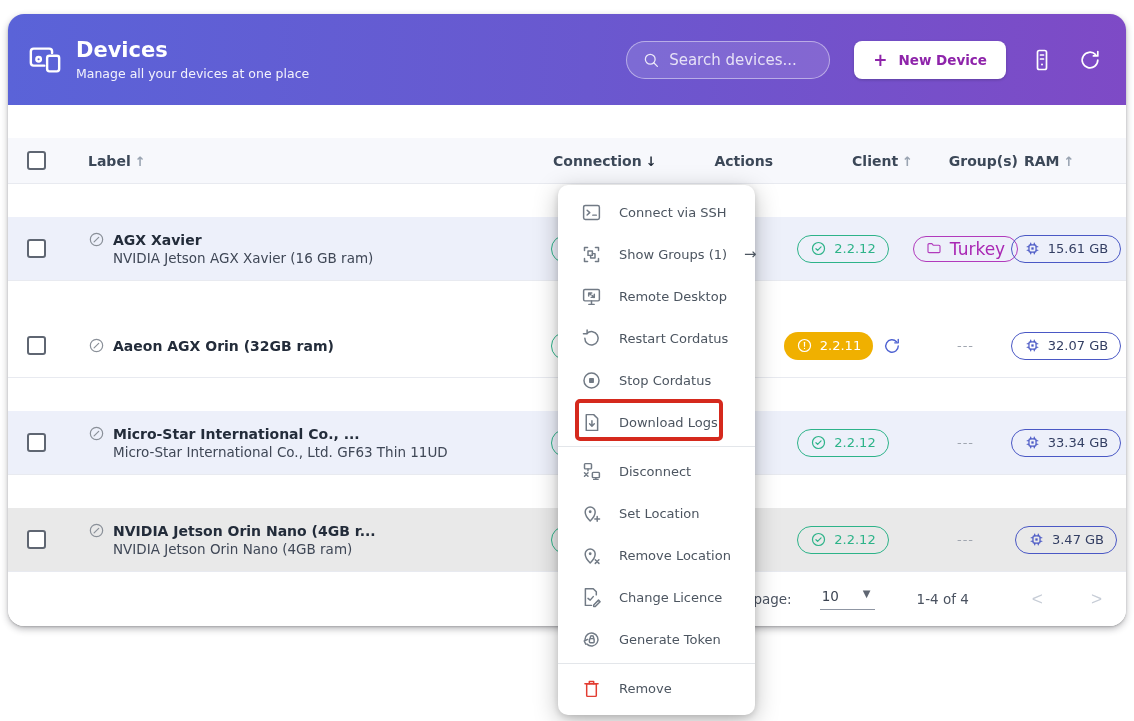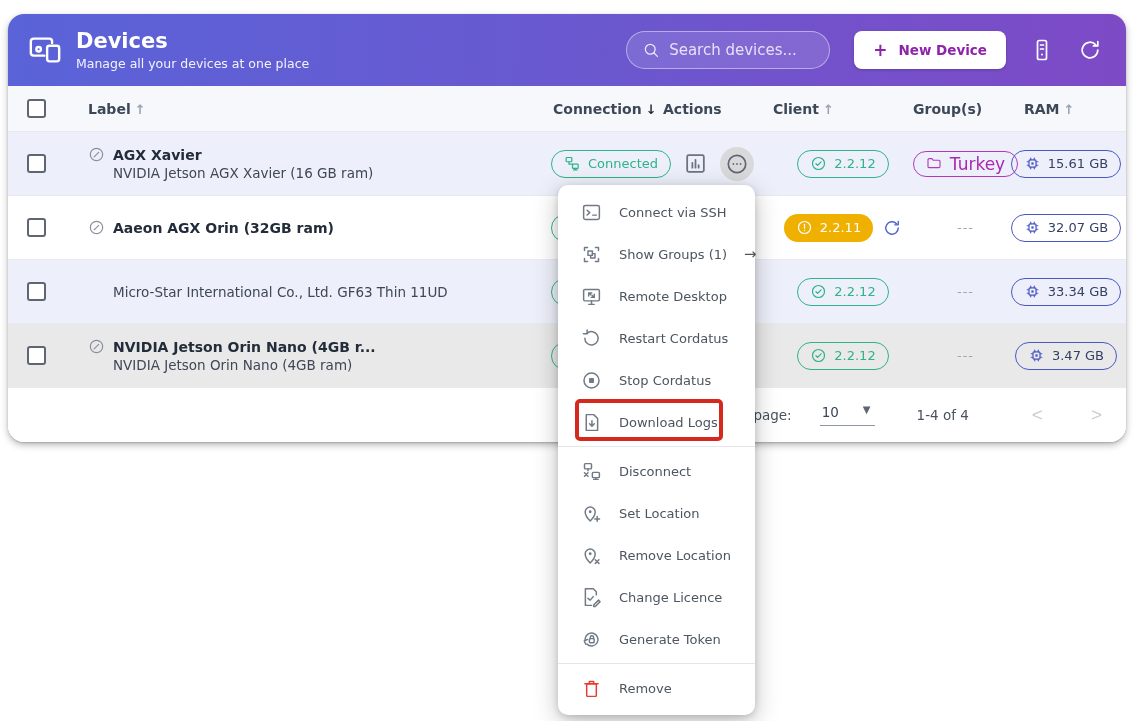--- a/index.html
+++ b/index.html
@@ -11,21 +11,21 @@
   .svg-s { fill:none; stroke:currentColor; stroke-width:1.7; stroke-linecap:round; stroke-linejoin:round; }
 
   
   .card {
     position:absolute; left:8px; top:14px; width:1118px; border-radius:16px;
     background:#fff; box-shadow: 0 3px 7px rgba(40,40,50,.32), 0 1px 2px rgba(0,0,0,.18);
   }
 
   
   .hdr {
-    height:72px; border-radius:16px 16px 0 0; display:flex; align-items:center;
+    height:91px; border-radius:16px 16px 0 0; display:flex; align-items:center;
     padding:0 24px 0 20px; gap:14px;
     background: linear-gradient(92deg, #5a63d8 0%, #6a58cf 52%, #7e4ac6 100%);
   }
   .hdr-ic { color:#fff; width:34px; height:34px; }
   .hdr-title { color:#fff; font-size:21px; font-weight:bold; line-height:1.15; }
   .hdr-sub { color:rgba(255,255,255,.92); font-size:12.5px; margin-top:3px; }
   .hdr-right { margin-left:auto; display:flex; align-items:center; gap:24px; }
   .search-pill {
     width:204px; height:38px; border-radius:19px; display:flex; align-items:center;
     gap:9px; padding:0 15px; border:1px solid rgba(255,255,255,.45);
@@ -38,28 +38,28 @@
   .search-pill input::placeholder { color:rgba(255,255,255,.8); }
   .new-device-btn {
     height:38px; background:#fff; border:none; border-radius:8px; padding:0 19px;
     display:flex; align-items:center; gap:11px; color:#8e24aa; font-weight:bold;
     font-size:13.5px; cursor:pointer; font-family:inherit; box-shadow:0 1px 3px rgba(0,0,0,.2);
   }
   .new-device-btn .plus { font-size:17px; font-weight:bold; }
   .hdr-icon-btn { color:#fff; width:24px; height:24px; cursor:pointer; background:none; border:none; padding:0; }
 
   
-  .trow { display:grid; grid-template-columns:56px 1fr 120px 110px 140px 105px 108px; align-items:center; }
+  .trow { display:grid; grid-template-columns:56px 1fr 120px 110px 140px 105px 108px; align-items:center;margin-top:33px; }
   .thead {
     height:46px; background:#f7f8fc; border-bottom:1px solid #e8eaf0;
     font-weight:bold; font-size:14px; color:#3c4858;
   }
   .th-label { padding-left:24px; }
   .th-conn { padding-left:10px; }
-  .th-center { text-align:left; }
+  .th-center { text-align:right; }
   .th-ram { padding-left:6px; }
   .arrow { font-size:13px; margin-left:4px; }
   .arrow.dim { color:#9aa4b2; }
   .arrow.active { color:#1f2937; }
   .cbx-cell { display:flex; justify-content:center; }
   .cbx { width:19px; height:19px; border:2px solid #5f6672; border-radius:3px; background:#fff; cursor:pointer; }
 
   .drow { height:64px; border-bottom:1px solid #e8eaf0; }
   .bg-lav { background:#edf0fa; }
   .bg-white { background:#fff; }
@@ -349,20 +349,29 @@
           <span>32.07 GB</span>
         </span>
       </div>
     </div>
 
     <div class="trow drow bg-lav">
       <div class="cbx-cell">
           <span class="cbx"></span>
         </div>
       <div class="lbl-cell">
+        <div class="title-line">
+          <span class="edit-ic">
+            <svg class="svg-s" viewBox="0 0 24 24" width="17" height="17">
+                <circle cx="12" cy="12" r="8.7"></circle>
+                <path d="M8.6 15.4l6.5-6.5"></path>
+              </svg>
+          </span>
+          <span>Micro-Star International Co., ...</span>
+        </div>
         <div class="subtitle">Micro-Star International Co., Ltd. GF63 Thin 11UD</div>
       </div>
       <div class="conn-cell">
         <span class="pill pill-green">
           <span class="p-ic">
             <svg class="svg-s" viewBox="0 0 24 24" width="17" height="17">
                 <rect x="3" y="3.5" width="8" height="6" rx="1"></rect>
                 <path d="M7 9.5v3.5h5"></path>
                 <rect x="12" y="13" width="8" height="6" rx="1"></rect>
                 <path d="M16 19v2M13.5 21h5"></path>

